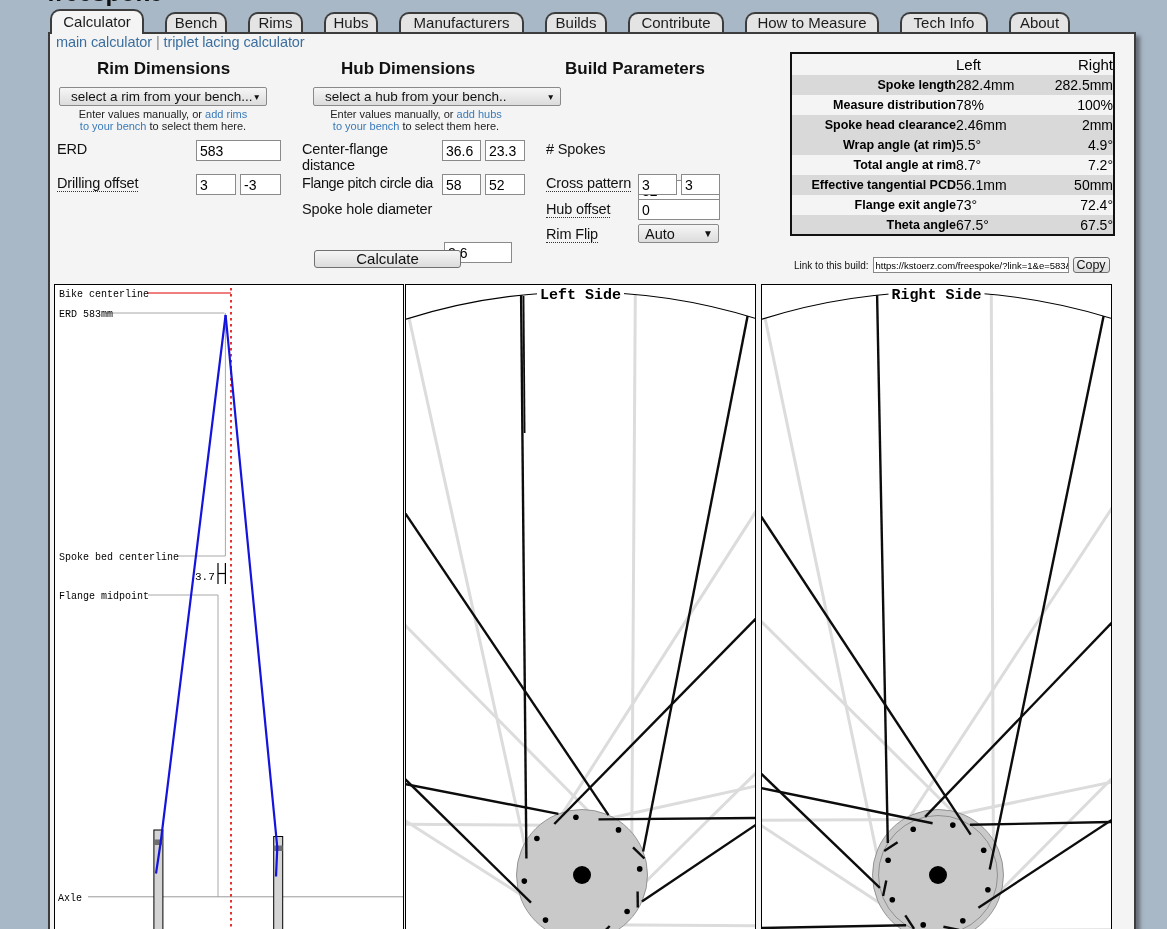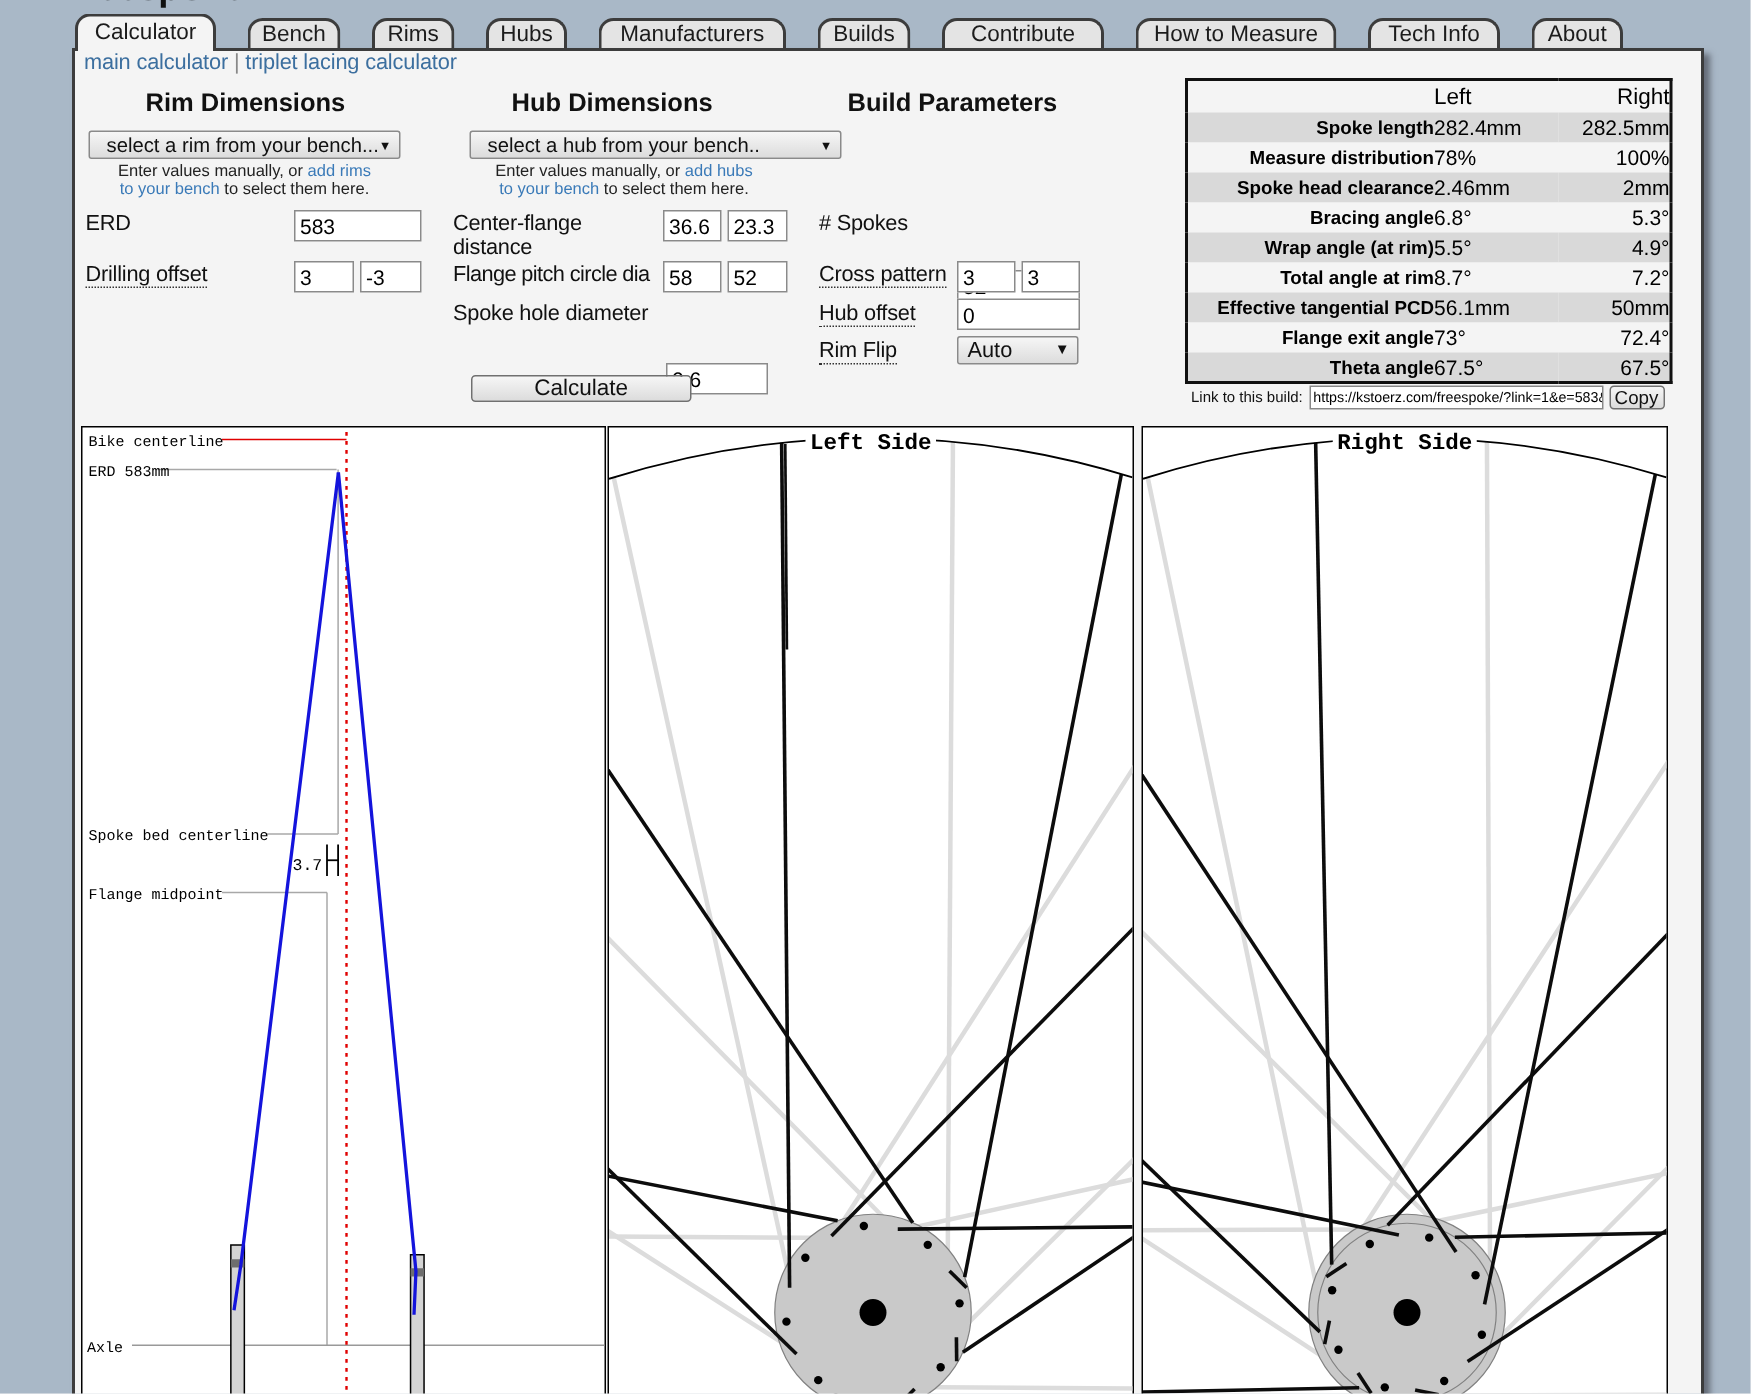--- a/index.html
+++ b/index.html
@@ -45,21 +45,21 @@
 </style></head>
 <body>
 <h1 class="title">freespoke</h1>
 <div class="tabbar">
     <div class="tab active" style="width:94px">Calculator</div>
 <div class="tab" style="width:62px">Bench</div>
 <div class="tab" style="width:55px">Rims</div>
 <div class="tab" style="width:54px">Hubs</div>
 <div class="tab" style="width:125px">Manufacturers</div>
 <div class="tab" style="width:62px">Builds</div>
-<div class="tab" style="width:108px">Contribute</div>
+<div class="tab" style="width:96px">Contribute</div>
 <div class="tab" style="width:134px">How to Measure</div>
 <div class="tab" style="width:88px">Tech Info</div>
 <div class="tab" style="width:61px">About</div>
   </div>
 <div class="content">
     <div class="in">
   <div class="navlinks"><a href="#">main calculator</a> <span>|</span> <a href="#">triplet lacing calculator</a></div>
 
   <h3 class="colhead" style="left:49px; top:27px;">Rim Dimensions</h3>
   <h3 class="colhead" style="left:293px; top:27px;">Hub Dimensions</h3>
@@ -117,25 +117,20 @@
           </tr>
 <tr style="background:#f4f4f4">
             <td class="rl">Measure distribution</td>
             <td class="lv">78%</td>
             <td class="rv">100%</td>
           </tr>
 <tr style="background:#d9d9d9">
             <td class="rl">Spoke head clearance</td>
             <td class="lv">2.46mm</td>
             <td class="rv">2mm</td>
-          </tr>
-<tr style="background:#f4f4f4">
-            <td class="rl">Bracing angle</td>
-            <td class="lv">6.8°</td>
-            <td class="rv">5.3°</td>
           </tr>
 <tr style="background:#d9d9d9">
             <td class="rl">Wrap angle (at rim)</td>
             <td class="lv">5.5°</td>
             <td class="rv">4.9°</td>
           </tr>
 <tr style="background:#f4f4f4">
             <td class="rl">Total angle at rim</td>
             <td class="lv">8.7°</td>
             <td class="rv">7.2°</td>

